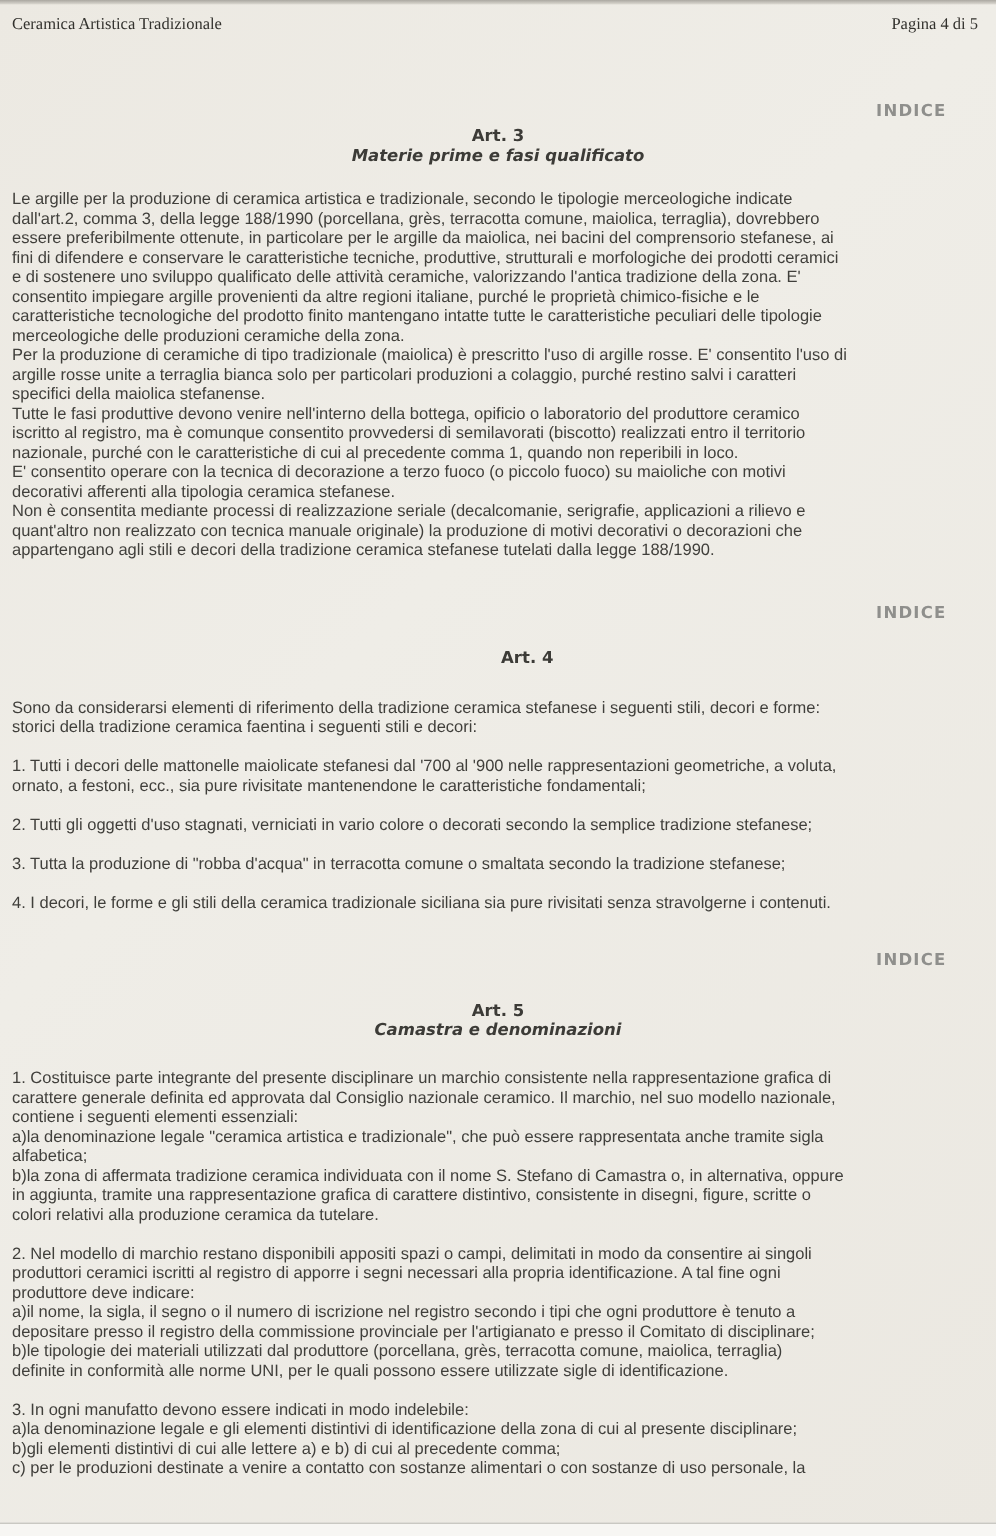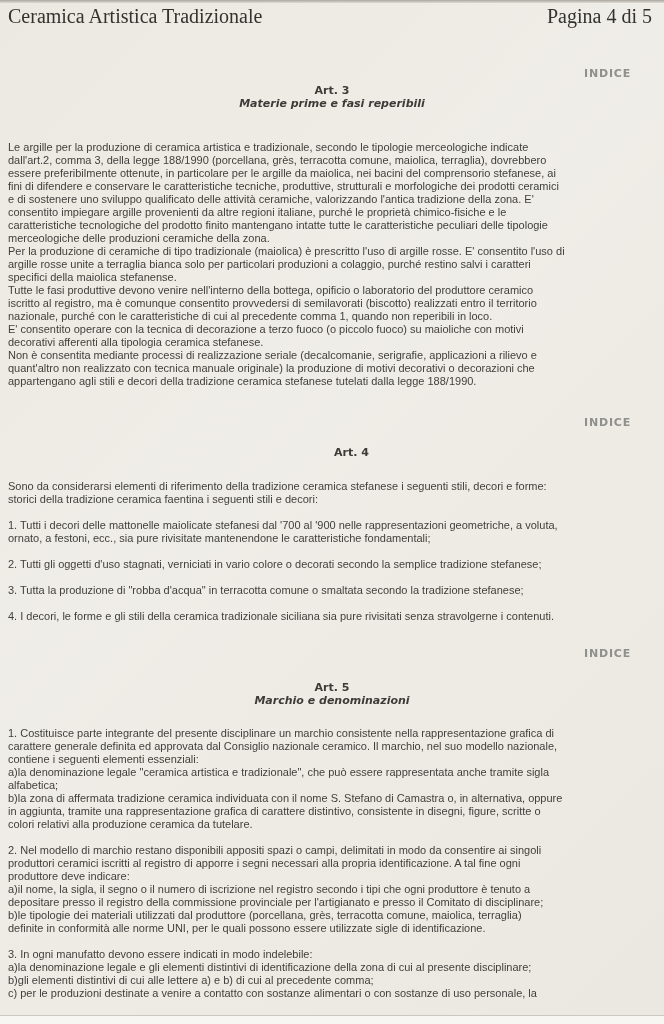--- a/index.html
+++ b/index.html
@@ -30,21 +30,21 @@
     background: #f7f6f3;
     border-top: 1px solid #c9c8c2;
   }
 
   .header-row {
     display: flex;
     justify-content: space-between;
     align-items: baseline;
     padding: 7px 12px 0 8px;
     font-family: "Liberation Serif", serif;
-    font-size: 20px;
+    font-size: 11px;
     line-height: 18px;
     color: #33322e;
   }
 
   .indice {
     text-align: right;
     padding-right: 33px;
     font-family: "DejaVu Sans", sans-serif;
     font-weight: bold;
     font-size: 11px;
@@ -70,21 +70,21 @@
   .art-body {
     margin: 17px 14px 0 8px;
     font-family: "Liberation Sans", sans-serif;
     font-size: 11px;
     line-height: 13px;
     color: #403f3b;
     white-space: pre-line;
   }
 
   .article-3 .art-number { margin-top: 4px; }
-  .article-3 .art-body   { margin-top: 31px; }
+  .article-3 .art-body   { margin-top: 17px; }
 
   .article-4 .art-number { margin-top: 17px; padding-left: 39px; }
   .article-4 .art-body   { margin-top: 21px; }
 
   .article-5 .art-number { margin-top: 21px; }
   .article-5 .art-body   { margin-top: 20px; }
 </style>
 </head>
 <body>
 
@@ -93,21 +93,21 @@
 
   <div class="header-row">
     <span>Ceramica Artistica Tradizionale</span>
     <span>Pagina 4 di 5</span>
   </div>
 
   <div class="indice indice-1">INDICE</div>
 
   <div class="article-3">
     <div class="art-number">Art. 3</div>
-    <div class="art-title">Materie prime e fasi reperibili</div>
+    <div class="art-title">Materie prime e fasi qualificato</div>
     <div class="art-body">Le argille per la produzione di ceramica artistica e tradizionale, secondo le tipologie merceologiche indicate
 dall'art.2, comma 3, della legge 188/1990 (porcellana, grès, terracotta comune, maiolica, terraglia), dovrebbero
 essere preferibilmente ottenute, in particolare per le argille da maiolica, nei bacini del comprensorio stefanese, ai
 fini di difendere e conservare le caratteristiche tecniche, produttive, strutturali e morfologiche dei prodotti ceramici
 e di sostenere uno sviluppo qualificato delle attività ceramiche, valorizzando l'antica tradizione della zona. E'
 consentito impiegare argille provenienti da altre regioni italiane, purché le proprietà chimico-fisiche e le
 caratteristiche tecnologiche del prodotto finito mantengano intatte tutte le caratteristiche peculiari delle tipologie
 merceologiche delle produzioni ceramiche della zona.
 Per la produzione di ceramiche di tipo tradizionale (maiolica) è prescritto l'uso di argille rosse. E' consentito l'uso di
 argille rosse unite a terraglia bianca solo per particolari produzioni a colaggio, purché restino salvi i caratteri
@@ -136,21 +136,21 @@
 
 3. Tutta la produzione di "robba d'acqua" in terracotta comune o smaltata secondo la tradizione stefanese;
 
 4. I decori, le forme e gli stili della ceramica tradizionale siciliana sia pure rivisitati senza stravolgerne i contenuti.</div>
   </div>
 
   <div class="indice indice-3">INDICE</div>
 
   <div class="article-5">
     <div class="art-number">Art. 5</div>
-    <div class="art-title">Marchio e denominazioni</div>
+    <div class="art-title">Camastra e denominazioni</div>
     <div class="art-body">1. Costituisce parte integrante del presente disciplinare un marchio consistente nella rappresentazione grafica di
 carattere generale definita ed approvata dal Consiglio nazionale ceramico. Il marchio, nel suo modello nazionale,
 contiene i seguenti elementi essenziali:
 a)la denominazione legale "ceramica artistica e tradizionale", che può essere rappresentata anche tramite sigla
 alfabetica;
 b)la zona di affermata tradizione ceramica individuata con il nome S. Stefano di Camastra o, in alternativa, oppure
 in aggiunta, tramite una rappresentazione grafica di carattere distintivo, consistente in disegni, figure, scritte o
 colori relativi alla produzione ceramica da tutelare.
 
 2. Nel modello di marchio restano disponibili appositi spazi o campi, delimitati in modo da consentire ai singoli

